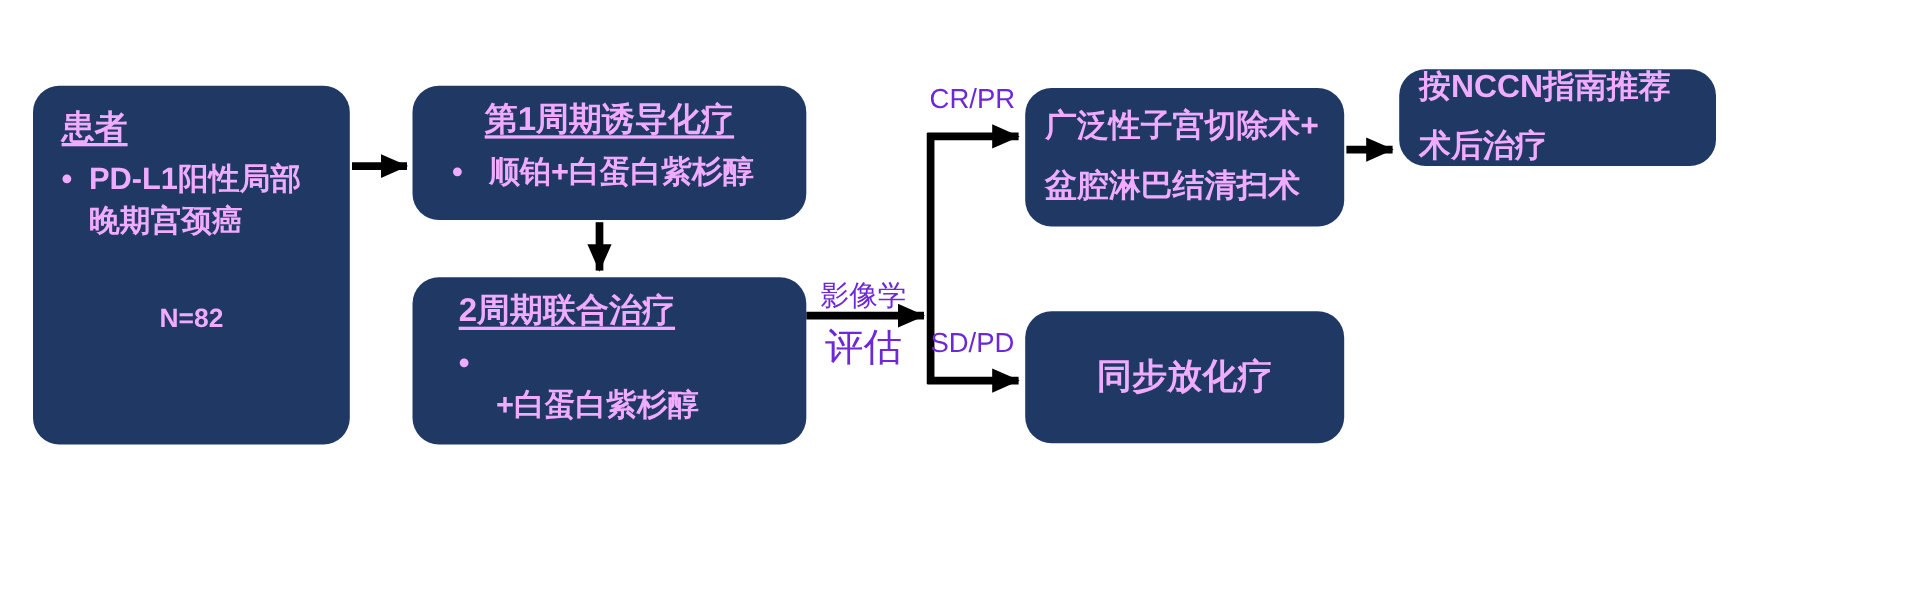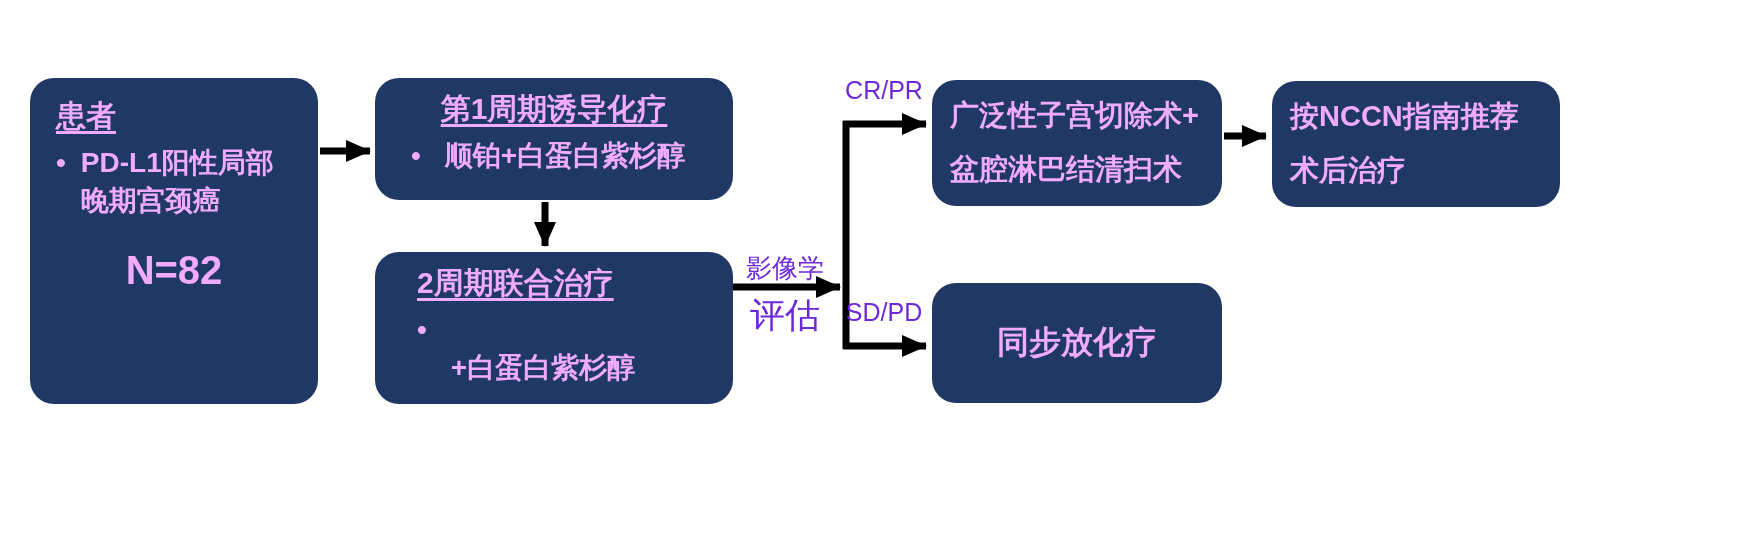--- a/index.html
+++ b/index.html
@@ -48,38 +48,38 @@
   .bullet::before {
     content: "\2022";
     flex: 0 0 auto;
   }
   .chemo-box .bullet { gap: 24px; }
 
   .patient-box { left: 30px;  top: 78px;  width: 288px; height: 326px; padding: 20px 26px; }
   .induction-box { left: 375px; top: 78px;  width: 358px; height: 122px; padding: 13px 36px; text-align: center; }
   .combo-box   { left: 375px; top: 252px; width: 358px; height: 152px; padding: 13px 42px; }
   .surgery-box { left: 932px; top: 80px;  width: 290px; height: 126px; }
-  .nccn-box    { left: 1272px; top: 81px; width: 288px; height: 126px; }
+  .nccn-box    { left: 1272px; top: 63px; width: 288px; height: 88px; }
   .crt-box     { left: 932px; top: 283px; width: 290px; height: 120px; }
 
   .big-label {
     display: flex;
     flex-direction: column;
     justify-content: center;
     padding: 0 18px;
     font-size: 29px;
     line-height: 1.85;
   }
   .big-label > div { white-space: nowrap; }
   .crt-box { font-size: 32px; align-items: center; }
 
   .n-label {
-    margin-top: 28px;
+    margin-top: 56px;
     text-align: center;
-    font-size: 40px;
+    font-size: 24px;
   }
 
   .flow-label {
     position: absolute;
     color: #6d28d9;
     font-weight: normal;
     font-size: 25px;
     text-align: center;
   }
   .imaging-line1 { left: 740px; top: 251px; width: 90px; font-size: 26px; }

